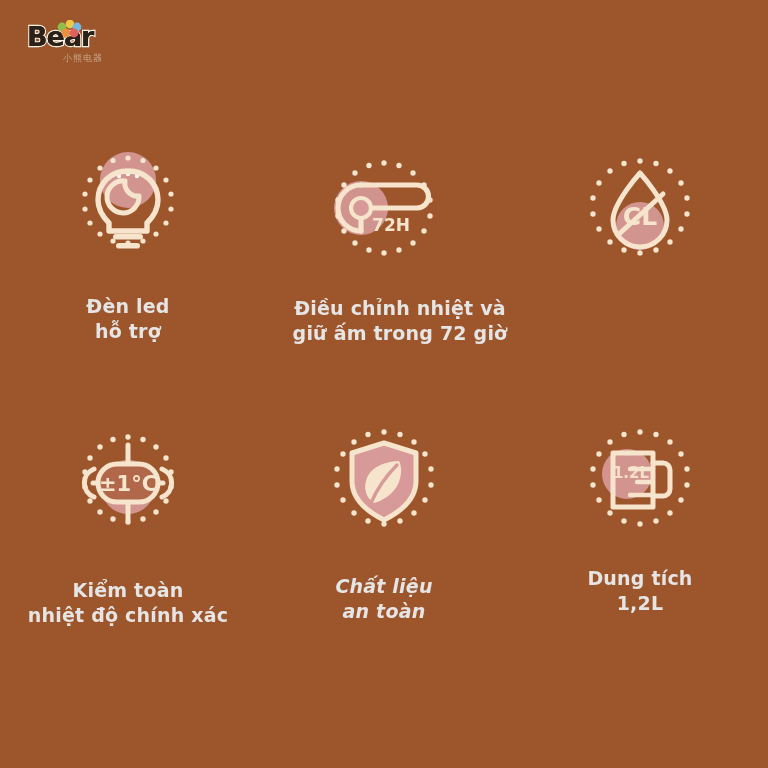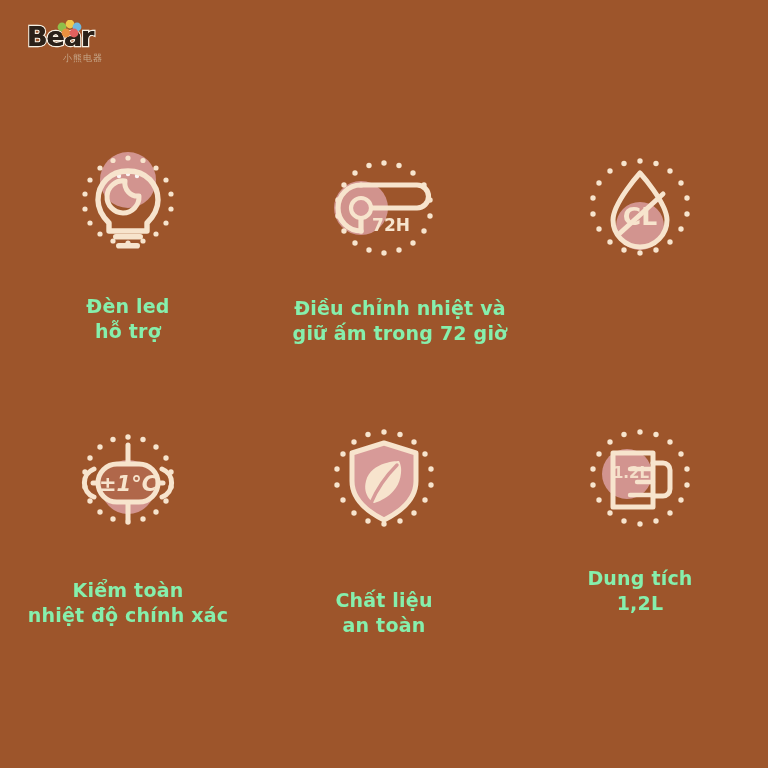--- a/index.html
+++ b/index.html
@@ -82,39 +82,39 @@
   }
   .feature-icon {
     width: 130px;
     height: 130px;
     position: relative;
     display: block;
   }
   .feature-label {
     margin-top: 10px;
     text-align: center;
-    color: #86efac;
+    color: #e5e5e5;
     font-family: "DejaVu Sans", sans-serif;
     font-weight: bold;
     font-size: 19px;
     line-height: 25px;
     letter-spacing: 0.2px;
     white-space: pre-line;
   }
   
   .cell-0 .feature-icon { margin-top: 20px; }
   .cell-0 .feature-label { margin-top: 26px; }
   .cell-1 .feature-icon { margin-top: 28px; text-align: right; }
   .cell-1 .feature-label { margin-top: 20px; margin-left: 32px; }
   .cell-2 .feature-icon { margin-top: 28px; }
   .cell-2 .feature-label { margin-top: 20px; }
-  .cell-3 .feature-icon { margin-top: 18px; font-style: italic; }
+  .cell-3 .feature-icon { margin-top: 18px; }
   .cell-3 .feature-label { margin-top: 31px; }
   .cell-4 .feature-icon { margin-top: 18px; }
-  .cell-4 .feature-label { margin-top: 41px; }
+  .cell-4 .feature-label { margin-top: 27px; font-style: italic; }
   .cell-5 .feature-icon { margin-top: 18px; }
   .cell-5 .feature-label { margin-top: 19px; }
 </style>
 </head>
 <body style="background: rgb(157, 85, 43);">
 
 <div id="brand-logo">
   <div class="logo-word">Bear</div>
   <div class="logo-word-fill">Bear</div>
   <span class="logo-flower">

